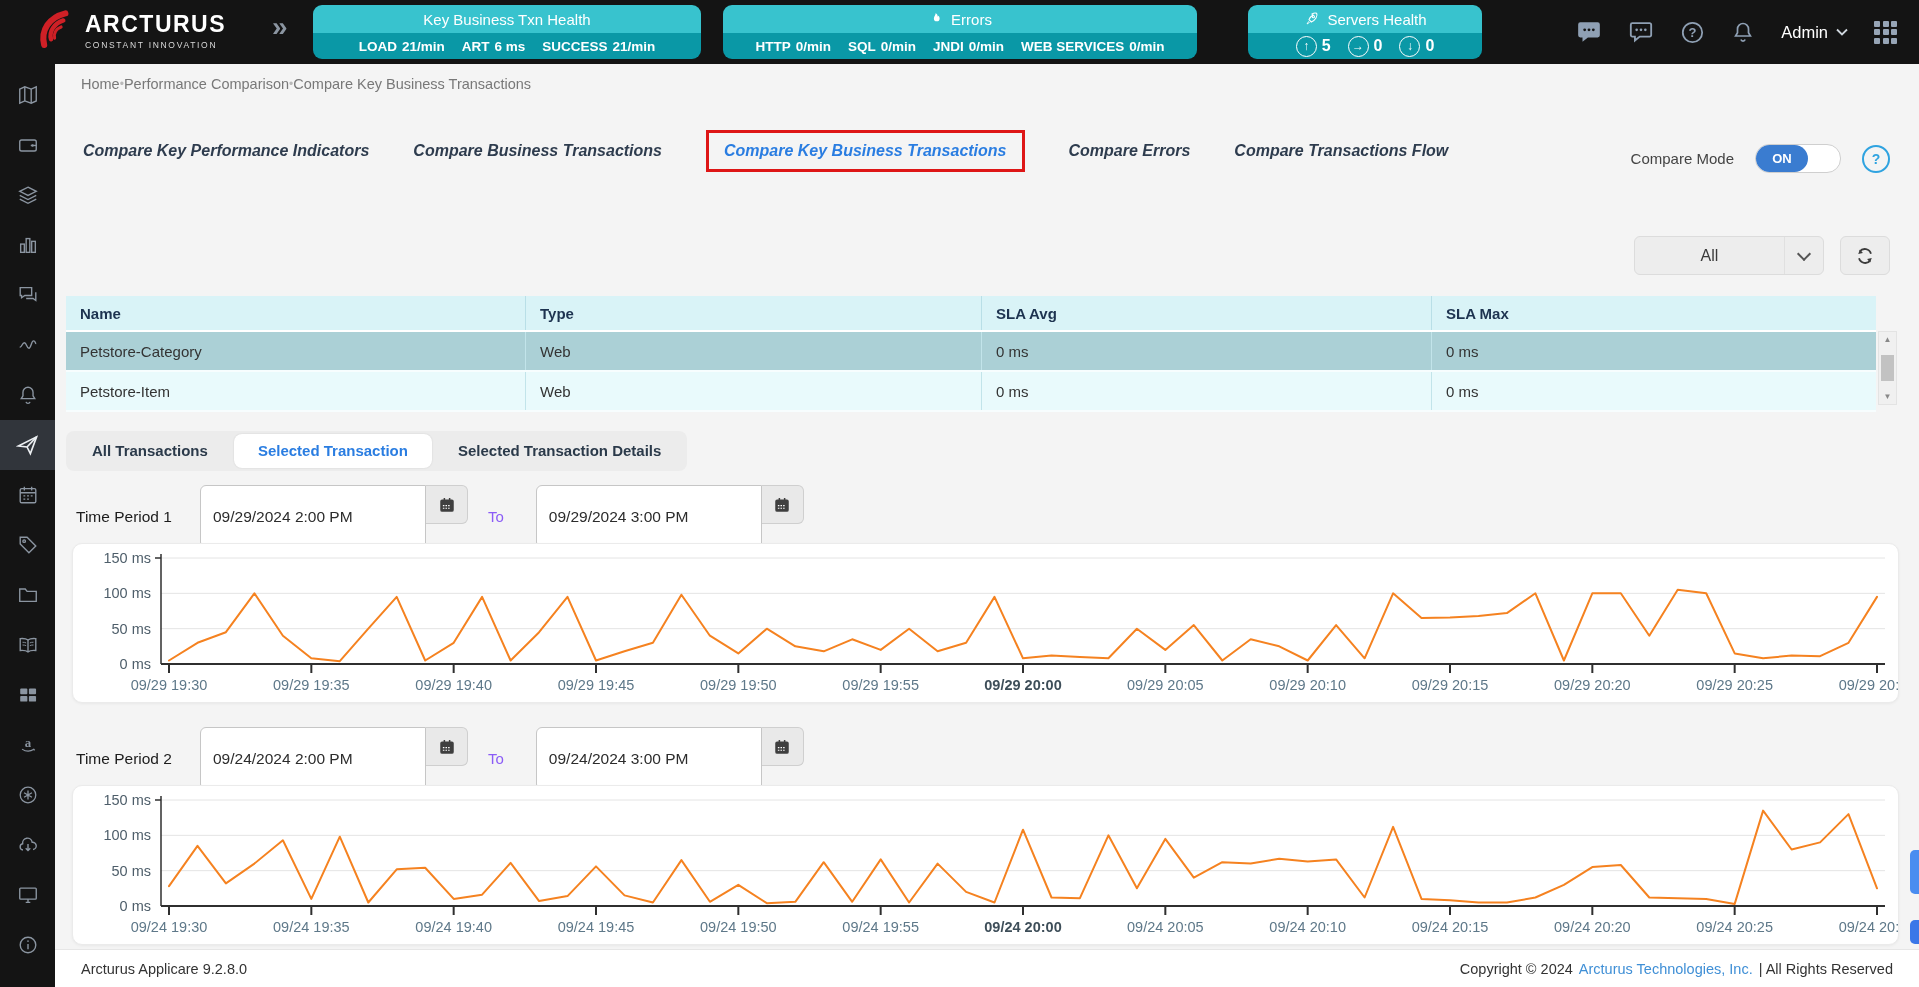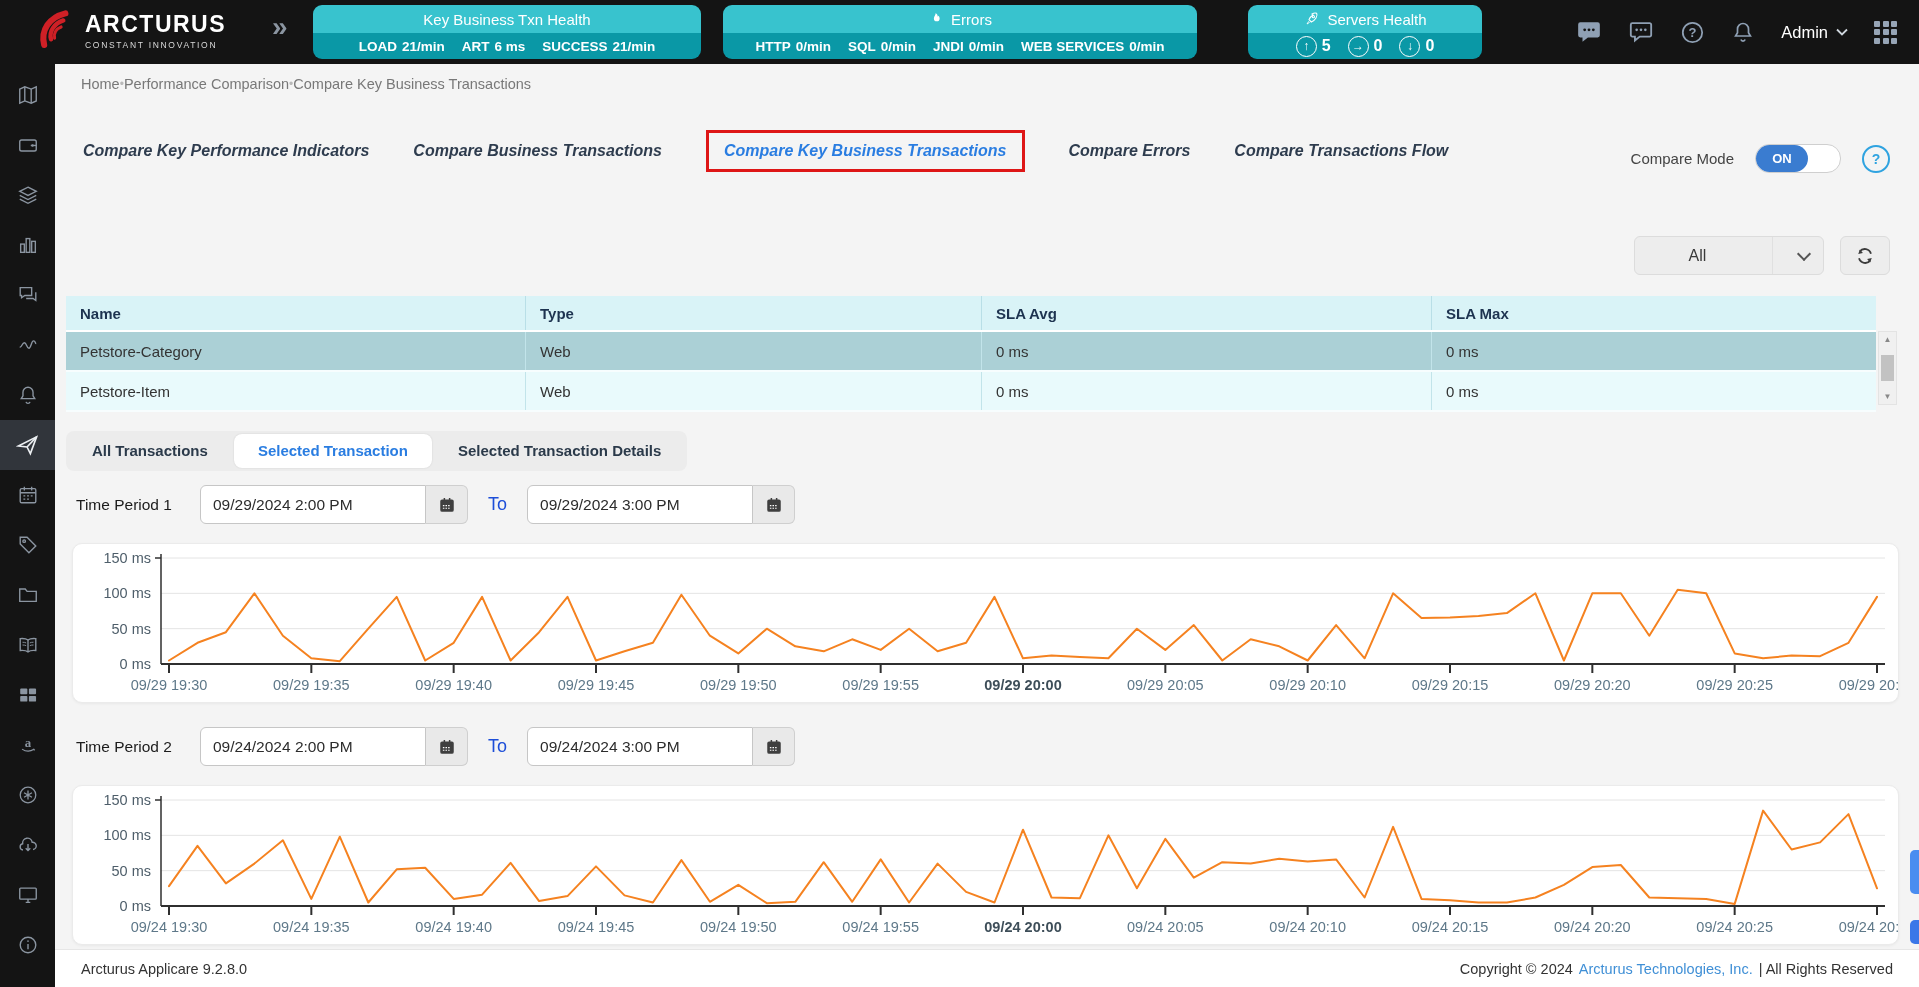--- a/index.html
+++ b/index.html
@@ -37,21 +37,21 @@
   .tab-active-box .tab{color:#2a7de1;}
   .compare{position:absolute;top:80px;right:29px;display:flex;align-items:center;gap:21px;}
   .compare .lbl{font-size:15px;color:#444;}
   .toggle{position:relative;width:84px;height:27px;border:1px solid #cfcfcf;border-radius:14px;background:#fff;cursor:pointer;}
   .toggle .on{position:absolute;left:0;top:0;width:52px;height:27px;background:#3a7cd0;border-radius:14px;color:#fff;
       font-size:13px;font-weight:bold;display:flex;align-items:center;justify-content:center;}
   .helpq{width:24px;height:24px;border:2px solid #2fa3e0;border-radius:50%;color:#2fa3e0;font-weight:bold;font-size:14px;
       display:flex;align-items:center;justify-content:center;cursor:pointer;}
   .filter-row{position:absolute;top:172px;right:29px;display:flex;gap:16px;}
   .select{width:190px;height:39px;background:#ededed;border:1px solid #dcdcdc;border-radius:6px;display:flex;align-items:center;
-      color:#3a3a3a;font-size:16px;cursor:pointer;box-sizing:border-box;gap:12px;}
+      color:#3a3a3a;font-size:16px;cursor:pointer;box-sizing:border-box;}
   .select .txt{flex:1;text-align:center;}
   .select .vdiv{width:1px;height:37px;background:#e0e0e0;}
   .select .chv{width:38px;display:flex;justify-content:center;}
   .chev{width:8px;height:8px;border-right:2px solid #555;border-bottom:2px solid #555;transform:rotate(45deg);margin-top:-3px;}
   .refresh{width:50px;height:39px;background:#ededed;border:1px solid #dcdcdc;border-radius:6px;display:flex;align-items:center;justify-content:center;cursor:pointer;box-sizing:border-box;}
   
   .tbl{position:absolute;top:232px;left:11px;width:1810px;}
   .tbl-head{display:flex;height:34px;background:#d9f3f7;border-bottom:2px solid #fff;}
   .tbl-head .c{font-weight:bold;font-size:15px;color:#1d3350;display:flex;align-items:center;padding-left:14px;box-sizing:border-box;border-right:1px solid #b9dfe7;}
   .tbl-row{display:flex;height:38px;border-bottom:2px solid #f7fdfe;}
@@ -62,25 +62,25 @@
   .tbl-scroll{position:absolute;top:267px;left:1823px;width:19px;height:74px;background:#f0f0f0;border:1px solid #e3e3e3;
       display:flex;flex-direction:column;align-items:center;justify-content:space-between;font-size:8px;color:#888;padding:3px 0;box-sizing:border-box;}
   .thumb{width:13px;height:26px;background:#c2c2c2;}
   
   .subtabs{position:absolute;left:11px;top:367px;height:40px;background:#ececec;border-radius:8px;display:inline-flex;align-items:center;padding:0 2px;}
   .stab{font-weight:bold;font-size:15px;color:#2b3a4a;padding:0 24px;line-height:34px;cursor:pointer;white-space:nowrap;}
   .stab.active{background:#fff;color:#2a7de1;border-radius:8px;margin:0 2px;box-shadow:0 0 2px rgba(0,0,0,.12);}
   .time-row{position:absolute;left:21px;display:flex;align-items:center;}
   .time-row .tlabel{font-size:15.5px;color:#1c1c1c;width:124px;}
   .dtgroup{display:flex;margin-right:20px;}
-  .dt{width:200px;height:37px;border:1px solid #c6c6c6;border-radius:6px 0 0 6px;padding:0 12px;font-size:15.5px;color:#2c2c2c;
+  .dt{width:200px;height:37px;border:1px solid #c6c6c6;border-radius:6px 0 0 6px;padding:12px 12px;font-size:15.5px;color:#2c2c2c;
       background:#fff;font-family:inherit;outline:none;}
   .calbtn{width:42px;height:39px;background:#e9e9e9;border:1px solid #cfcfcf;border-left:none;border-radius:0 6px 6px 0;
       display:flex;align-items:center;justify-content:center;cursor:pointer;box-sizing:border-box;}
-  .toword{font-size:18px;color:#1d4ed8;margin-right:20px;}
+  .toword{font-size:15px;color:#8b5cf6;margin-right:32px;}
   
   .chart-card{position:absolute;left:17px;width:1825px;height:158px;background:#fff;border:1px solid #ebebeb;border-radius:10px;
       box-shadow:0 1px 3px rgba(0,0,0,.05);overflow:hidden;}
   .chart-card svg{width:100%;height:100%;}
   
   .footer{position:absolute;left:0;right:0;bottom:0;height:37px;background:#fff;border-top:1px solid #e6e6e6;
       display:flex;align-items:center;justify-content:space-between;padding:0 26px;font-size:14.5px;color:#333;}
   .footer .right{display:flex;gap:6px;align-items:center;}
   .footer a{color:#3f8fd6;text-decoration:none;cursor:pointer;}
   .sliver{position:absolute;right:0;width:9px;border-radius:5px 0 0 5px;}

